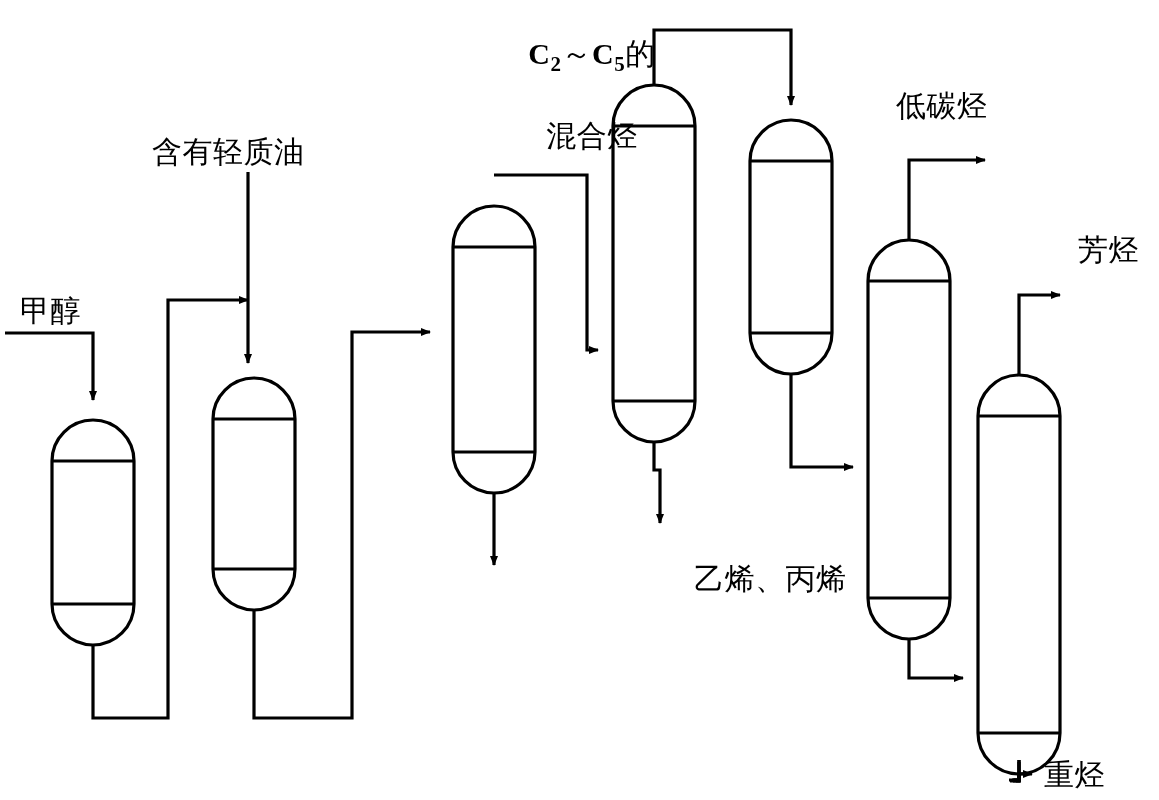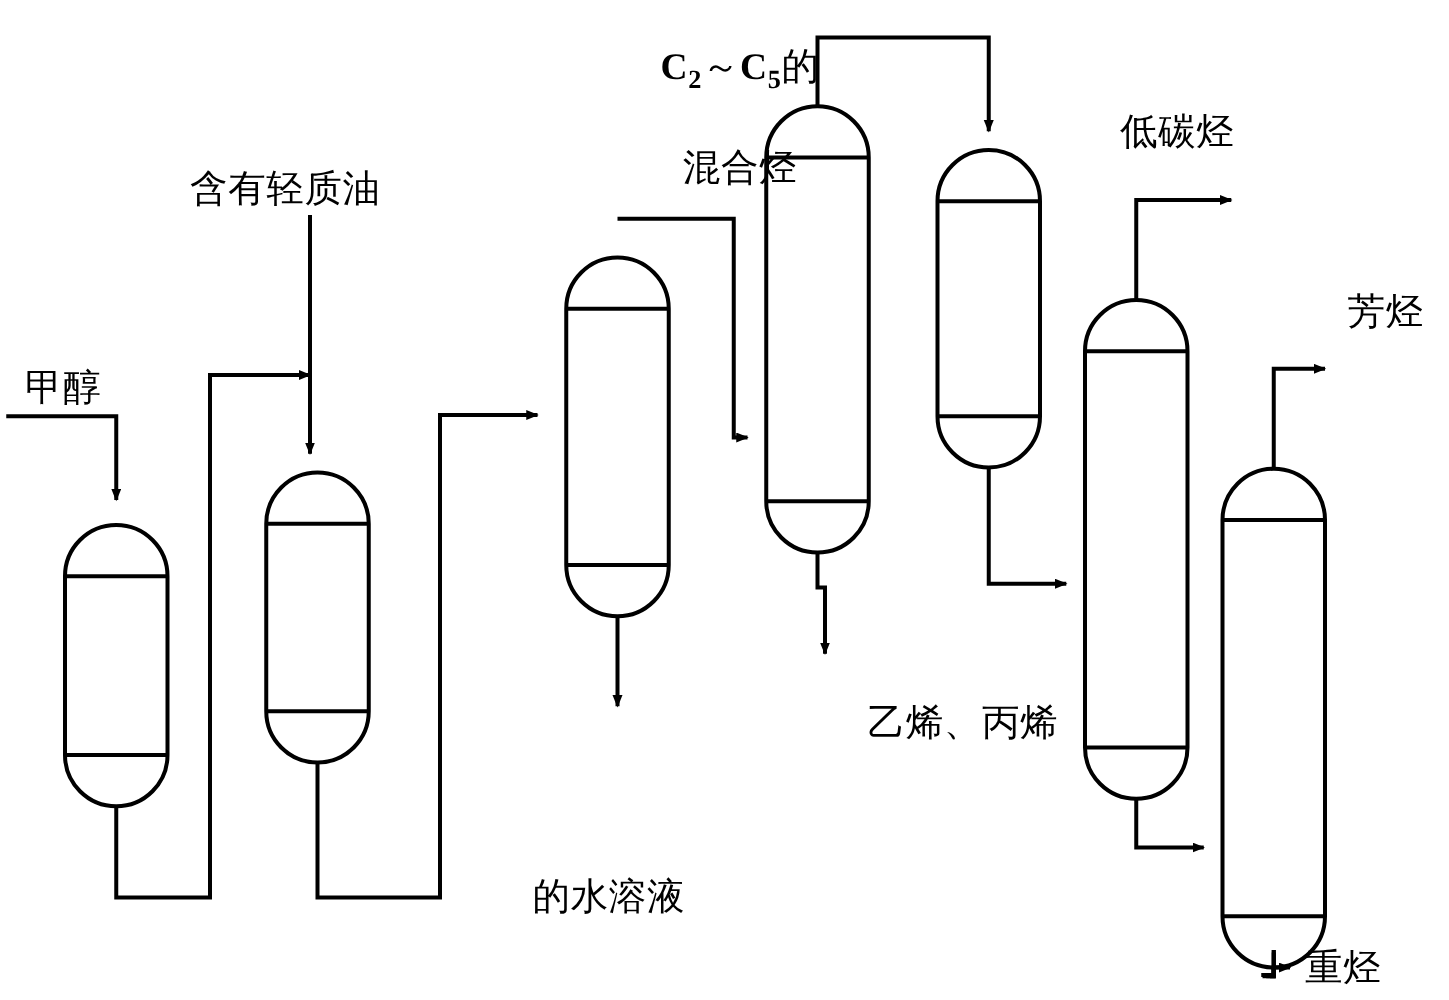--- a/index.html
+++ b/index.html
@@ -172,21 +172,20 @@
     <span class="chem">C</span><span class="chem sub">2</span><span>～</span><span class="chem">C</span><span class="chem sub">5</span><span>的</span><br>
     <span>混合烃</span>
   </div>
 
   <div class="lbl" style="left:896px; top:88px;">低碳烃</div>
 
   <div class="lbl" style="left:1078px; top:232px;">芳烃</div>
 
   <div class="lbl" style="left:366px; top:592px;">
     <br>
-    <span style="display:inline-block; margin-left:28px;">的水溶液</span>
   </div>
 
   <div class="lbl" style="left:620px; top:527px;font-family:Liberation Mono, monospace;">
     <span>乙烯、丙烯</span><br>
   </div>
 
   <div class="lbl" style="left:1044px; top:757px;text-align:center;">重烃</div>
 
   <svg style="position:absolute; left:0; top:0; width:1159px; height:800px;" viewBox="0 0 1159 800">
     <g fill="none" stroke="#000000" stroke-width="3.2">

